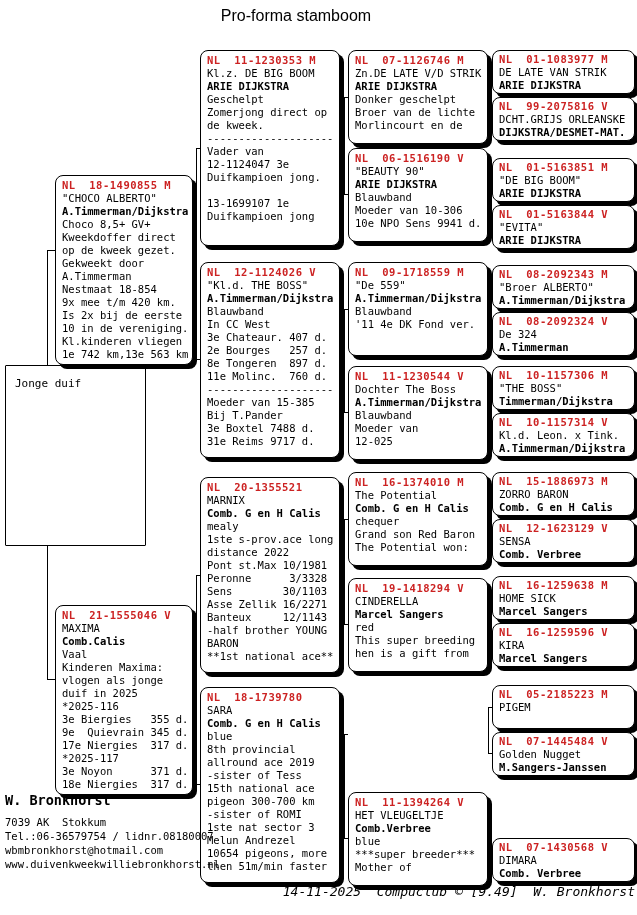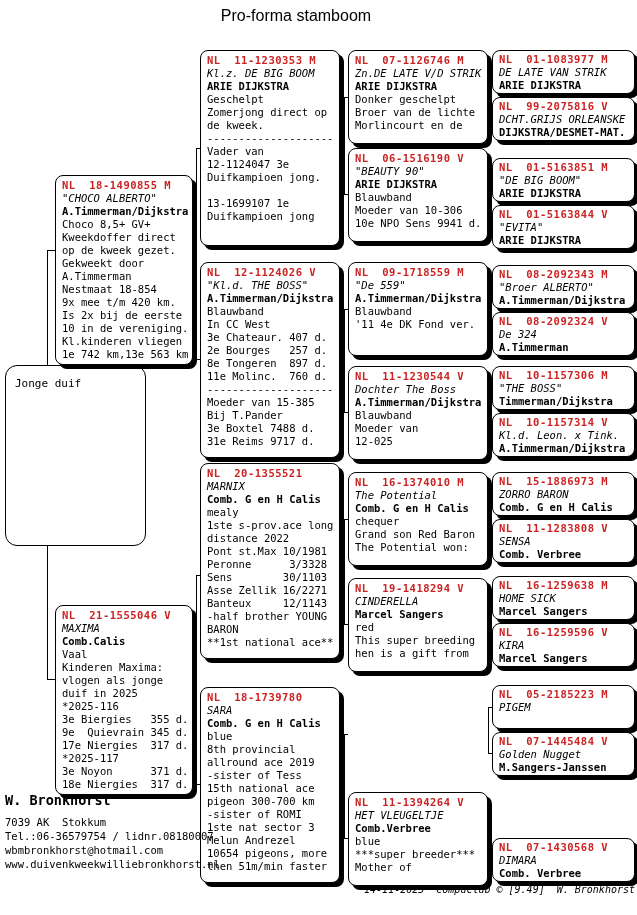--- a/index.html
+++ b/index.html
@@ -8,35 +8,35 @@
   .title { position:absolute; left:0; top:7px; width:592px; text-align:center;
            font-family:"Liberation Sans", sans-serif; font-size:16px; }
   .box { position:absolute; box-sizing:border-box; background:#fff; border:1px solid #000;
          border-radius:8px; box-shadow:4px 4px 0 #000; padding:3px 6px;
          font-size:10.5px; line-height:13px; overflow:hidden; }
   .g1 { left:55px;  width:138px; height:190px;margin-top:20px; }
   .g2 { left:200px; width:140px; height:196px; }
   .g3 { left:348px; width:140px; height:94px;  }
   .g4 { left:492px; width:143px; height:44px; padding-top:2px; }
   .ring  { color:#cc2222; font-weight:bold; white-space:pre; letter-spacing:.5px; }
-  .iname { font-style:italic; white-space:pre; }
+  .iname { white-space:pre; }
   .owner { font-weight:bold; white-space:pre; }
   .bl    { white-space:pre; }
   .subject { position:absolute; left:5px; top:365px; width:141px; height:181px;
              box-sizing:border-box; background:#fff; border:1px solid #000;
-             border-radius:12px; padding:11px 9px; font-size:11px; }
+             border-radius:1px; padding:11px 9px; font-size:11px; }
   .conn { position:absolute; box-sizing:border-box; }
   .brk  { border-left:1px solid #000; border-top:1px solid #000; border-bottom:1px solid #000; }
   .br-t { border-left:1px solid #000; border-top:1px solid #000; }
   .br-b { border-left:1px solid #000; border-bottom:1px solid #000; }
   .stub { border-top:1px solid #000; height:0; }
   .owner-block { position:absolute; left:5px; top:792px; }
   .owner-name  { font-weight:bold; font-size:13.5px; margin-bottom:7px; white-space:pre; }
   .owner-line  { font-size:10.5px; line-height:14px; white-space:pre; }
-  .footer { position:absolute; top:884px; right:2px; font-size:10px; font-style:italic; white-space:pre; }
+  .footer { position:absolute; top:884px; right:2px; font-size:13px; font-style:italic; white-space:pre; }
 </style>
 </head>
 <body>
 
 <div class="page">
 
   <div class="title">Pro-forma stamboom</div>
 
   <div class="subject">
     <div>Jonge duif</div>
@@ -130,21 +130,21 @@
         <div class="bl">2e Bourges   257 d.</div>
         <div class="bl">8e Tongeren  897 d.</div>
         <div class="bl">11e Molinc.  760 d.</div>
         <div class="bl">--------------------</div>
         <div class="bl">Moeder van 15-385</div>
         <div class="bl">Bij T.Pander</div>
         <div class="bl">3e Boxtel 7488 d.</div>
         <div class="bl">31e Reims 9717 d.</div>
       </div>
   </div>
-  <div class="box g2" style="top:463px">
+  <div class="box g2" style="top:477px">
     <div class="ring">NL  20-1355521</div>
     <div class="iname">MARNIX</div>
     <div class="owner">Comb. G en H Calis</div>
     <div>
         <div class="bl">mealy</div>
         <div class="bl">1ste s-prov.ace long</div>
         <div class="bl">distance 2022</div>
         <div class="bl">Pont st.Max 10/1981</div>
         <div class="bl">Peronne      3/3328</div>
         <div class="bl">Sens        30/1103</div>
@@ -283,21 +283,21 @@
     <div class="ring">NL  10-1157314 V</div>
     <div class="iname">Kl.d. Leon. x Tink.</div>
     <div class="owner">A.Timmerman/Dijkstra</div>
   </div>
   <div class="box g4" style="top:472px">
     <div class="ring">NL  15-1886973 M</div>
     <div class="iname">ZORRO BARON</div>
     <div class="owner">Comb. G en H Calis</div>
   </div>
   <div class="box g4" style="top:519px">
-    <div class="ring">NL  11-1283808 V</div>
+    <div class="ring">NL  12-1623129 V</div>
     <div class="iname">SENSA</div>
     <div class="owner">Comb. Verbree</div>
   </div>
   <div class="box g4" style="top:576px">
     <div class="ring">NL  16-1259638 M</div>
     <div class="iname">HOME SICK</div>
     <div class="owner">Marcel Sangers</div>
   </div>
   <div class="box g4" style="top:623px">
     <div class="ring">NL  16-1259596 V</div>

